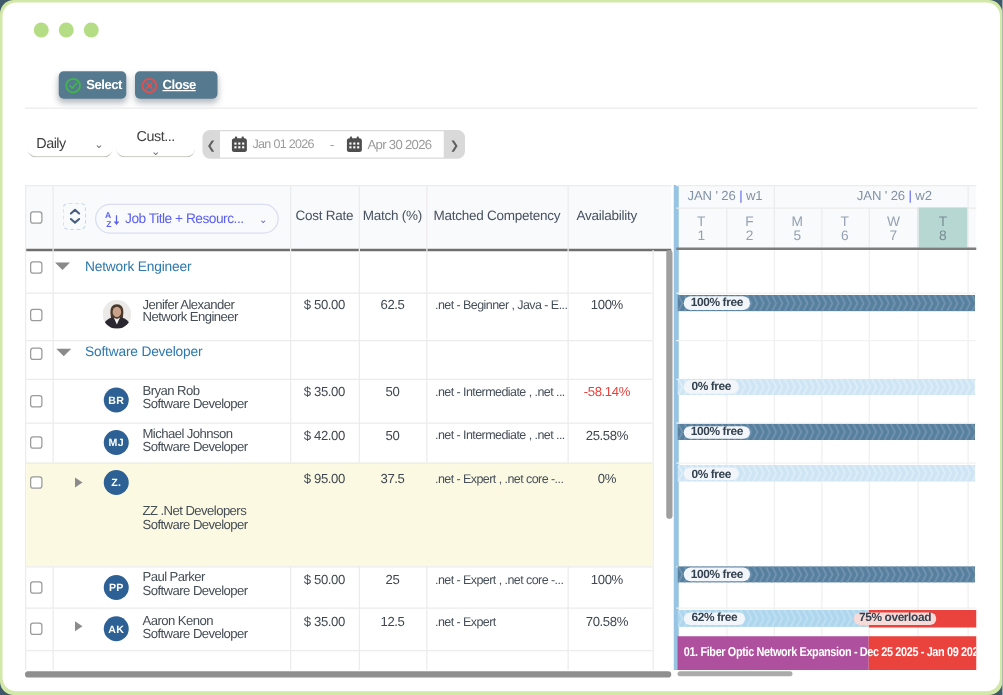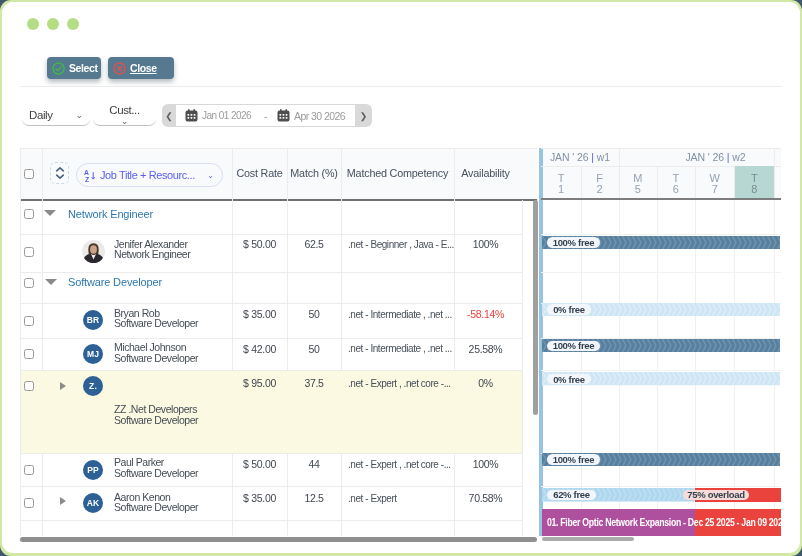--- a/index.html
+++ b/index.html
@@ -194,21 +194,21 @@
   <div class="nm" style="left:114px; top:376.2px;margin-top:28px;">ZZ .Net Developers<br><span class="sub">Software Developer</span></div>
   <div class="val" style="left:232px; width:55px; top:377.4px;">$ 95.00</div>
   <div class="val" style="left:287px; width:54px; top:377.4px;">37.5</div>
   <div class="cmp" style="left:348px; top:378px;">.net - Expert , .net core -...</div>
   <div class="val" style="left:454px; width:63px; top:377.4px;">0%</div>
 
   <div class="cb" style="left:24px; top:464.5px;"></div>
   <div class="avatar" style="left:83px; top:459.5px;">PP</div>
   <div class="nm" style="left:114px; top:457px;">Paul Parker<br><span class="sub">Software Developer</span></div>
   <div class="val" style="left:232px; width:55px; top:458.4px;">$ 50.00</div>
-  <div class="val" style="left:287px; width:54px; top:458.4px;">44</div>
+  <div class="val" style="left:287px; width:54px; top:458.4px;">25</div>
   <div class="cmp" style="left:348px; top:459px;">.net - Expert , .net core -...</div>
   <div class="val" style="left:454px; width:63px; top:458.4px;">100%</div>
 
   <div class="cb" style="left:24px; top:497.5px;"></div>
   <div class="exp-tri" style="left:59.5px; top:497px;"></div>
   <div class="avatar" style="left:83px; top:492.6px;">AK</div>
   <div class="nm" style="left:114px; top:491.6px;">Aaron Kenon<br><span class="sub">Software Developer</span></div>
   <div class="val" style="left:232px; width:55px; top:492.4px;">$ 35.00</div>
   <div class="val" style="left:287px; width:54px; top:492.4px;">12.5</div>
   <div class="cmp" style="left:348px; top:493px;">.net - Expert</div>

